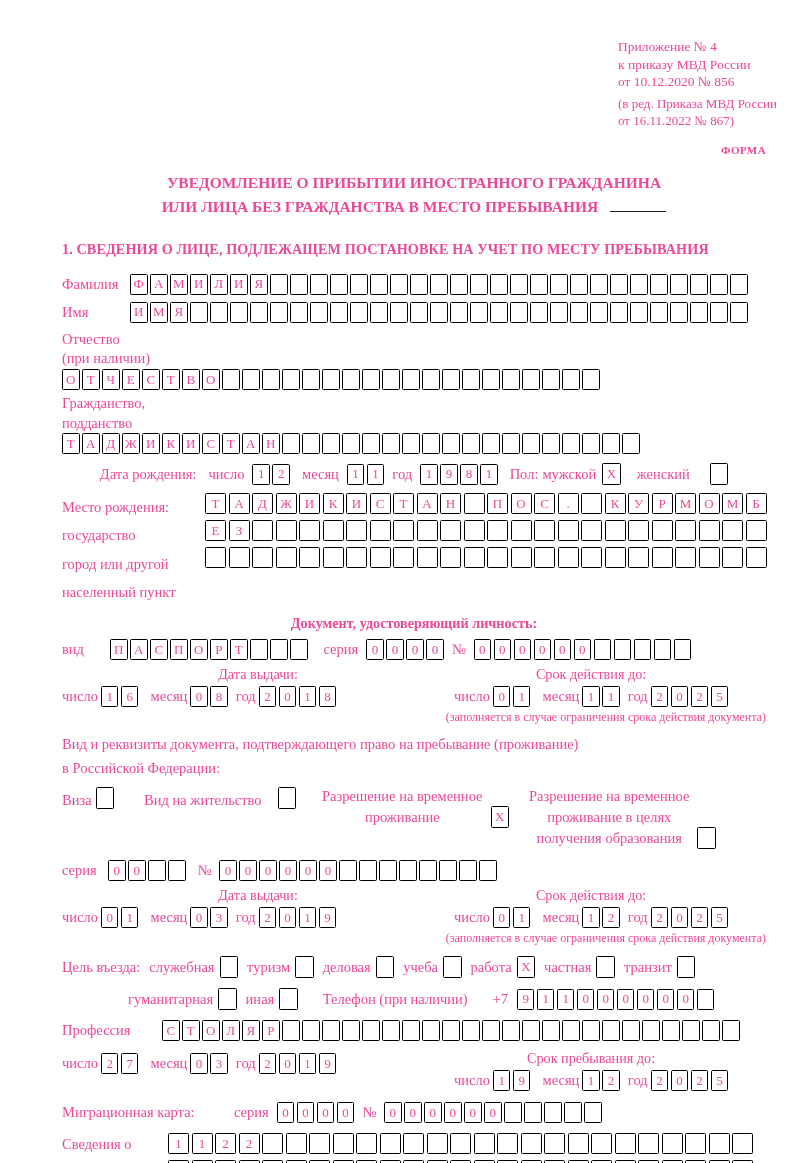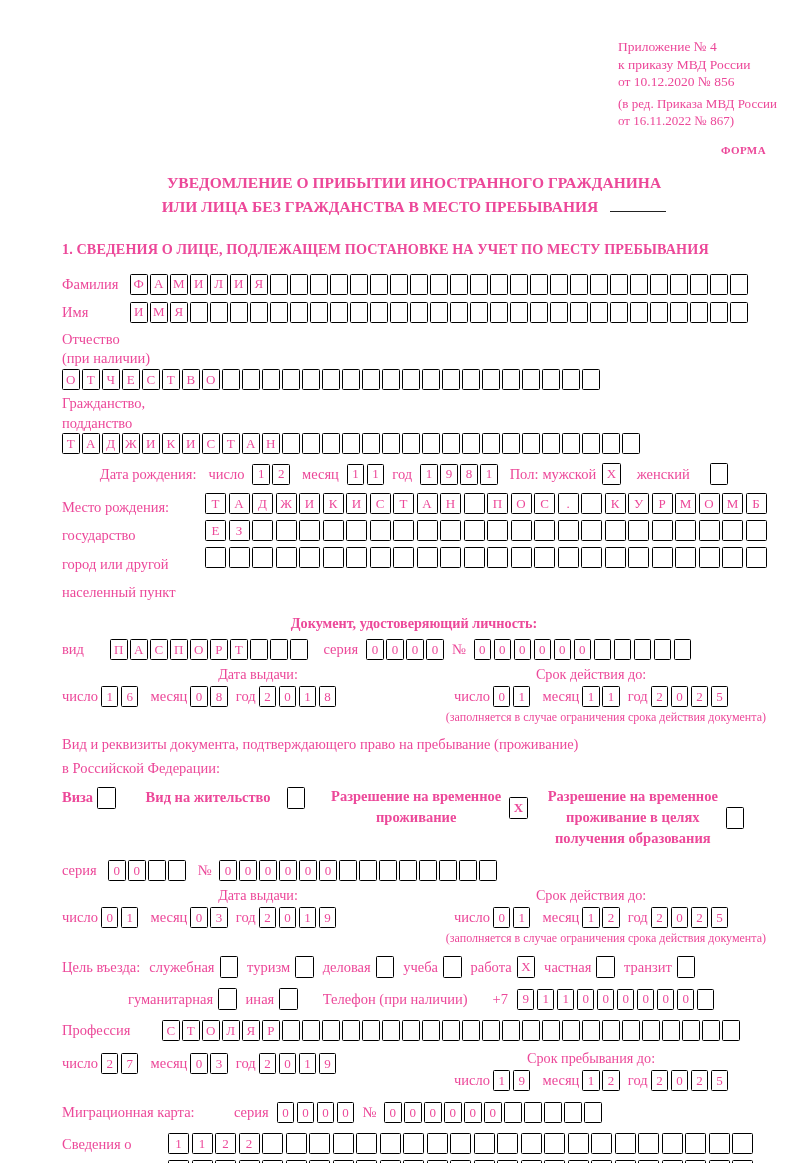--- a/index.html
+++ b/index.html
@@ -45,21 +45,21 @@
   .dcol{display:flex;flex-direction:column;}
   .dcol-l{width:392px;flex:none;}
   .dhead{text-align:center;font-size:14.2px;}
   .drow{display:flex;align-items:center;margin-top:3px;}
   .drow .cells{margin-left:3px;}
   .note{font-size:12px;text-align:right;margin-top:3px;}
   
   .intro{margin-top:11px;}
   .intro2{margin-top:7px;}
   .opts{display:flex;align-items:flex-start;margin-top:9px;}
-  .opt{display:flex;align-items:center;font-weight:bold;}
+  .opt{display:flex;align-items:flex-end;}
   .olines{text-align:center;line-height:1.45;}
   .opt .cb{margin-left:8px;margin-top:1px;}
   
   .prow{display:flex;align-items:center;gap:9px;margin-top:10px;}
   .prow2{margin-left:66px;}
   .popt{display:flex;align-items:center;gap:5px;}
   
   .reps{display:flex;margin-top:10px;}
   .reps-labels{width:106px;flex:none;line-height:1.58;}
   .reps-right{display:flex;flex-direction:column;gap:6px;}

